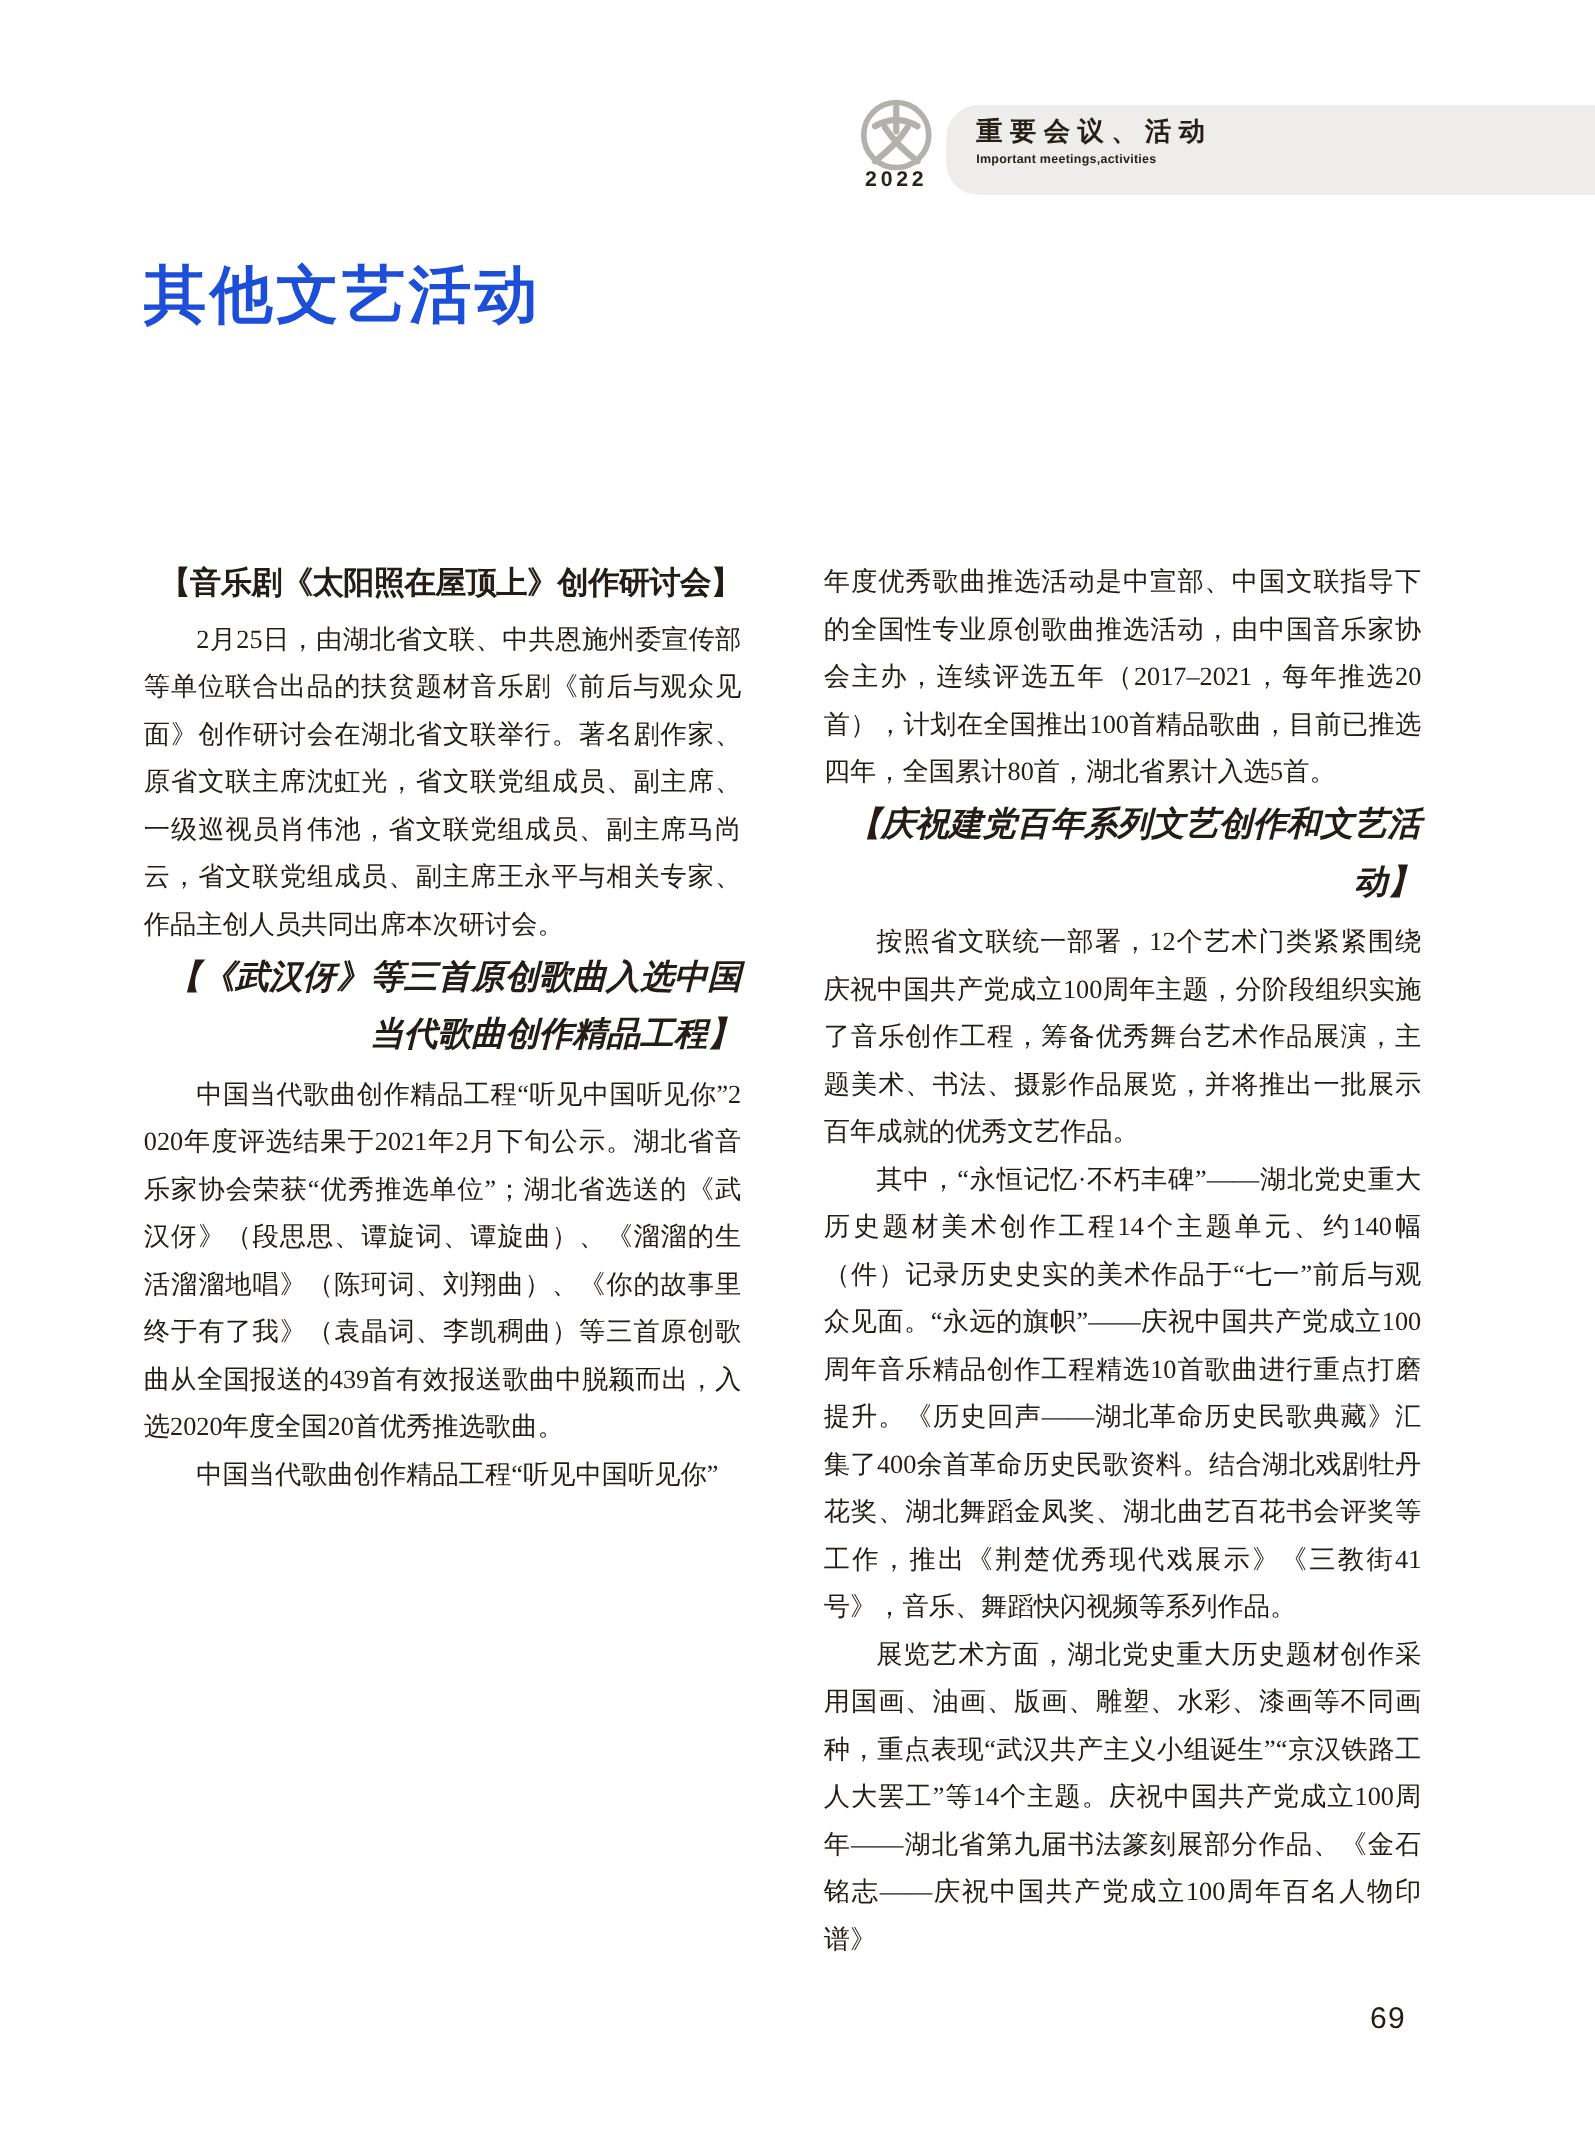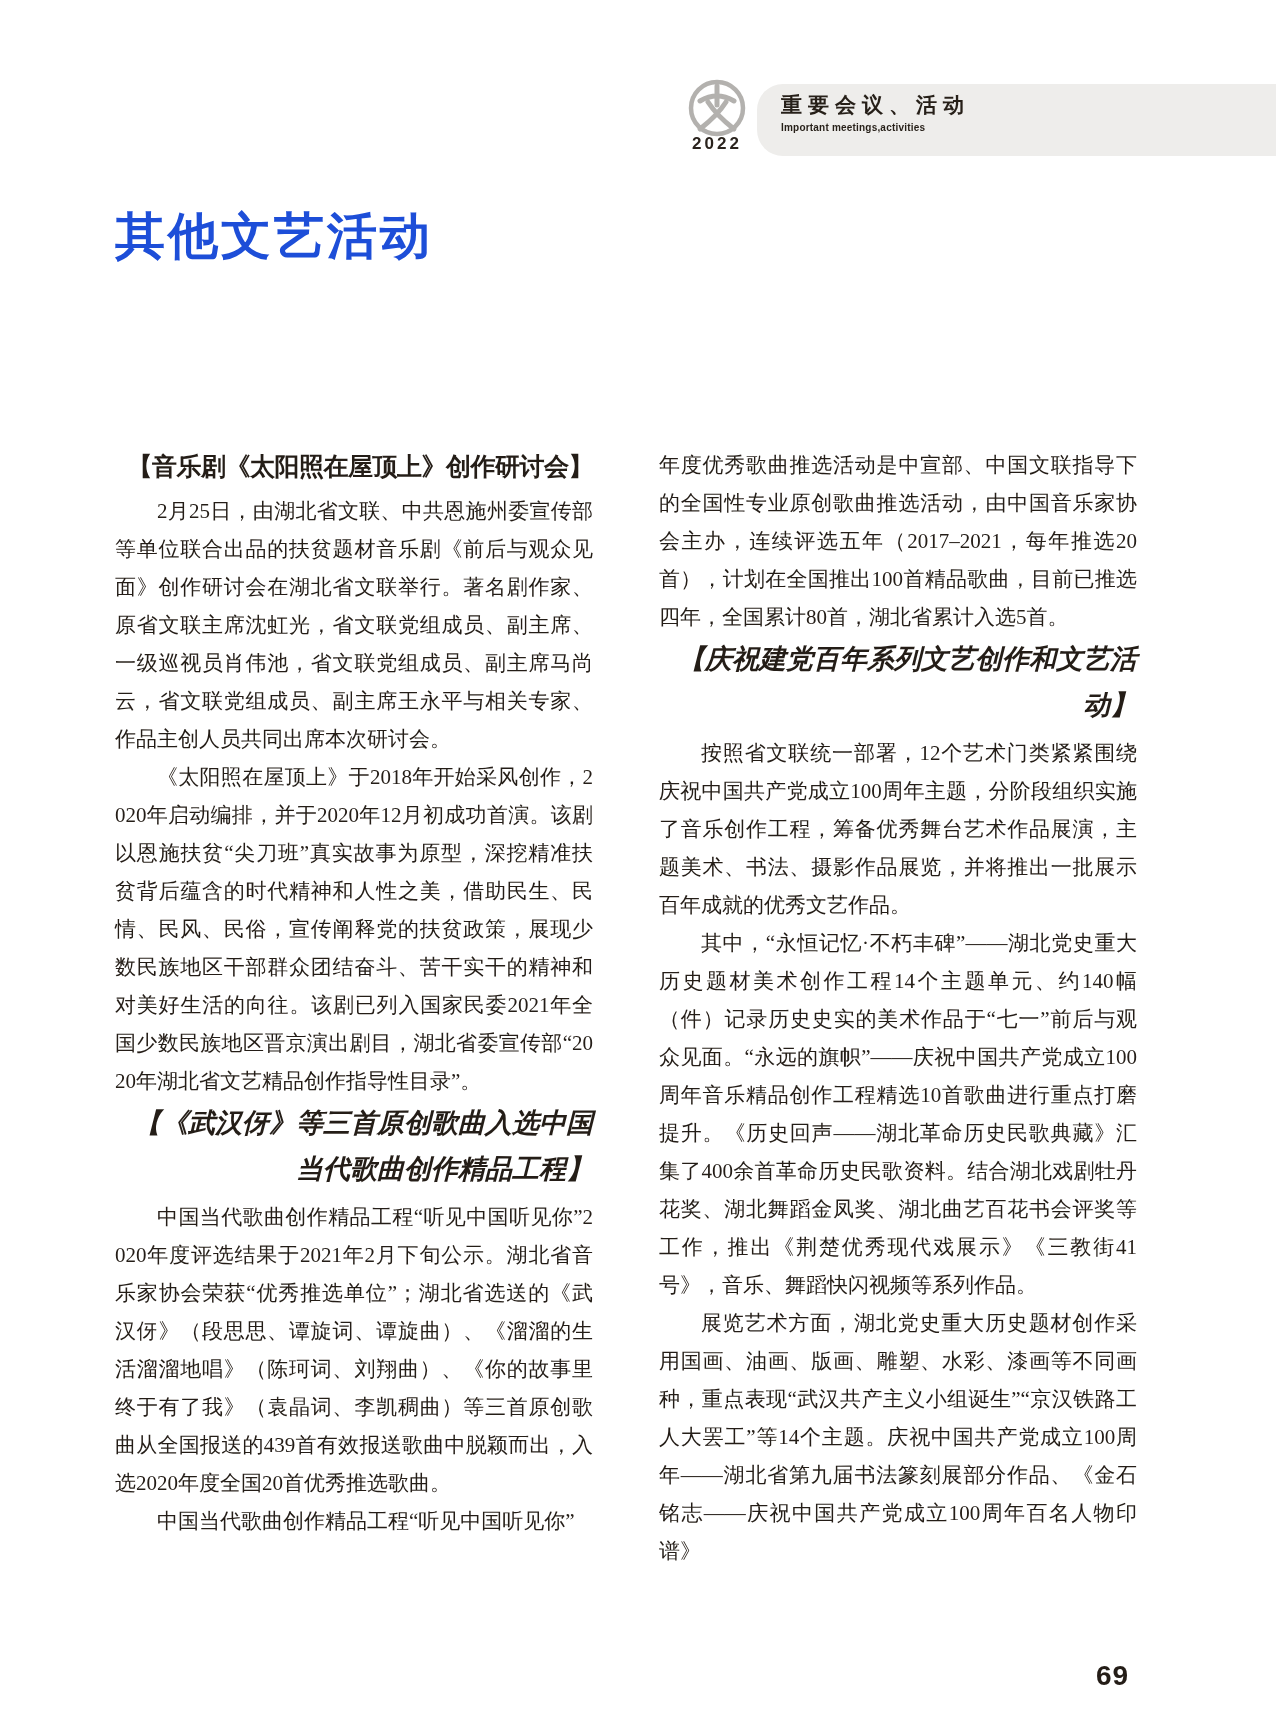--- a/index.html
+++ b/index.html
@@ -60,23 +60,23 @@
   h2.sh {
     font-family:"Liberation Sans","DejaVu Sans",sans-serif;
     font-weight:bold; color:#241d17;
     margin:0 0 6px 0; text-align:right; word-break:break-all;
   }
   .sh1 { font-size:25px; line-height:40px; letter-spacing:-0.5px; }
   .sh2 { font-size:27px; line-height:46px; margin-top:26px;font-style:italic; }
 
   
   .page-num {
-    position:absolute; left:1096px; top:1660px;
+    position:absolute; left:1096px; top:1601px;
     font-family:"Liberation Sans","DejaVu Sans",sans-serif;
-    font-weight:bold; font-size:28px; letter-spacing:1px; color:#241d17;
+    font-weight:normal; font-size:24px; letter-spacing:1px; color:#241d17;
   }
 </style>
 </head>
 <body>
 
 <div class="page">
 
   <div class="logo-wrap">
     <svg viewBox="0 0 60 60" aria-hidden="true">
       <circle cx="30" cy="30" r="26" fill="none" stroke="#b3b1ae" stroke-width="4.5"></circle>
@@ -94,21 +94,20 @@
   <div class="header-badge">
     <div class="badge-cn">重要会议、活动</div>
     <div class="badge-en">Important meetings,activities</div>
   </div>
 
   <div class="page-title">其他文艺活动</div>
 
   <div class="col col-left">
     <h2 class="sh sh1">【音乐剧《太阳照在屋顶上》创作研讨会】</h2>
     <p class="bp">2月25日，由湖北省文联、中共恩施州委宣传部等单位联合出品的扶贫题材音乐剧《前后与观众见面》创作研讨会在湖北省文联举行。著名剧作家、原省文联主席沈虹光，省文联党组成员、副主席、一级巡视员肖伟池，省文联党组成员、副主席马尚云，省文联党组成员、副主席王永平与相关专家、作品主创人员共同出席本次研讨会。</p>
-    <p class="bp">《太阳照在屋顶上》于2018年开始采风创作，2020年启动编排，并于2020年12月初成功首演。该剧以恩施扶贫“尖刀班”真实故事为原型，深挖精准扶贫背后蕴含的时代精神和人性之美，借助民生、民情、民风、民俗，宣传阐释党的扶贫政策，展现少数民族地区干部群众团结奋斗、苦干实干的精神和对美好生活的向往。该剧已列入国家民委2021年全国少数民族地区晋京演出剧目，湖北省委宣传部“2020年湖北省文艺精品创作指导性目录”。</p>
 
     <h2 class="sh sh2">【《武汉伢》等三首原创歌曲入选中国当代歌曲创作精品工程】</h2>
     <p class="bp">中国当代歌曲创作精品工程“听见中国听见你”2020年度评选结果于2021年2月下旬公示。湖北省音乐家协会荣获“优秀推选单位”；湖北省选送的《武汉伢》（段思思、谭旋词、谭旋曲）、《溜溜的生活溜溜地唱》（陈珂词、刘翔曲）、《你的故事里终于有了我》（袁晶词、李凯稠曲）等三首原创歌曲从全国报送的439首有效报送歌曲中脱颖而出，入选2020年度全国20首优秀推选歌曲。</p>
     <p class="bp">中国当代歌曲创作精品工程“听见中国听见你”</p>
   </div>
 
   <div class="col col-right">
     <p class="bp noindent">年度优秀歌曲推选活动是中宣部、中国文联指导下的全国性专业原创歌曲推选活动，由中国音乐家协会主办，连续评选五年（2017–2021，每年推选20首），计划在全国推出100首精品歌曲，目前已推选四年，全国累计80首，湖北省累计入选5首。</p>
 
     <h2 class="sh sh2">【庆祝建党百年系列文艺创作和文艺活动】</h2>

